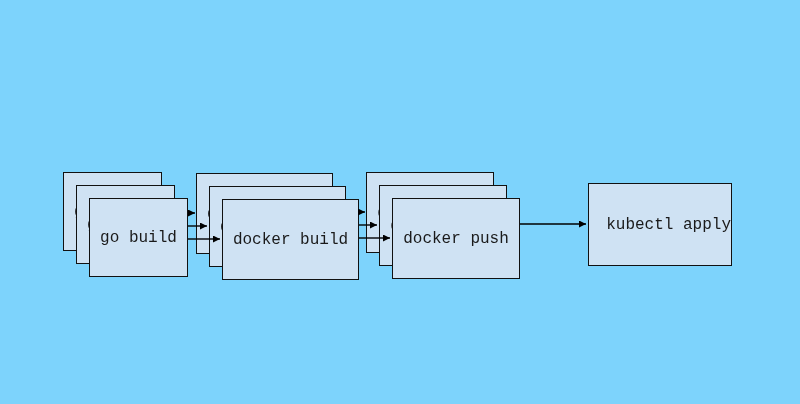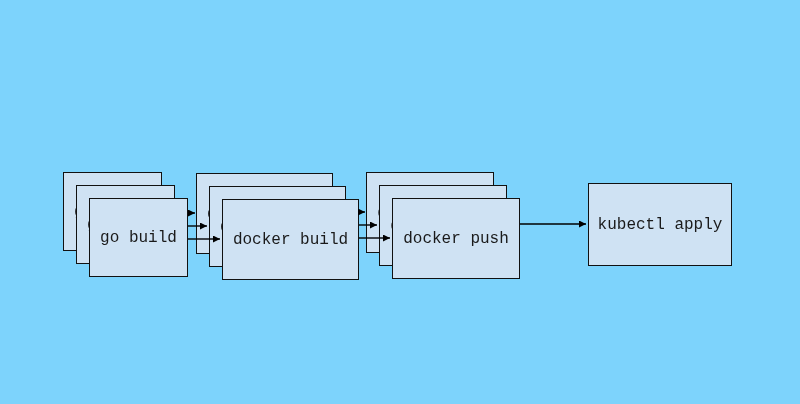--- a/index.html
+++ b/index.html
@@ -35,21 +35,21 @@
   .s1-front  { left: 89px;  top: 198px; width: 99px;  height: 79px; }
   
   .s2-back   { left: 196px; top: 173px; width: 137px; height: 81px; }
   .s2-middle { left: 209px; top: 186px; width: 137px; height: 81px; }
   .s2-front  { left: 222px; top: 199px; width: 137px; height: 81px; }
   
   .s3-back   { left: 366px; top: 172px; width: 128px; height: 81px; }
   .s3-middle { left: 379px; top: 185px; width: 128px; height: 81px; }
   .s3-front  { left: 392px; top: 198px; width: 128px; height: 81px; }
   
-  .k-box     { left: 588px; top: 183px; width: 144px; height: 83px; }
+  .k-box     { left: 588px; top: 183px; width: 144px; height: 83px; justify-content: flex-end; }
 
   .arrow-overlay {
     position: absolute;
     left: 0;
     top: 0;
     width: 800px;
     height: 404px;
     z-index: 10;
     pointer-events: none;
   }

